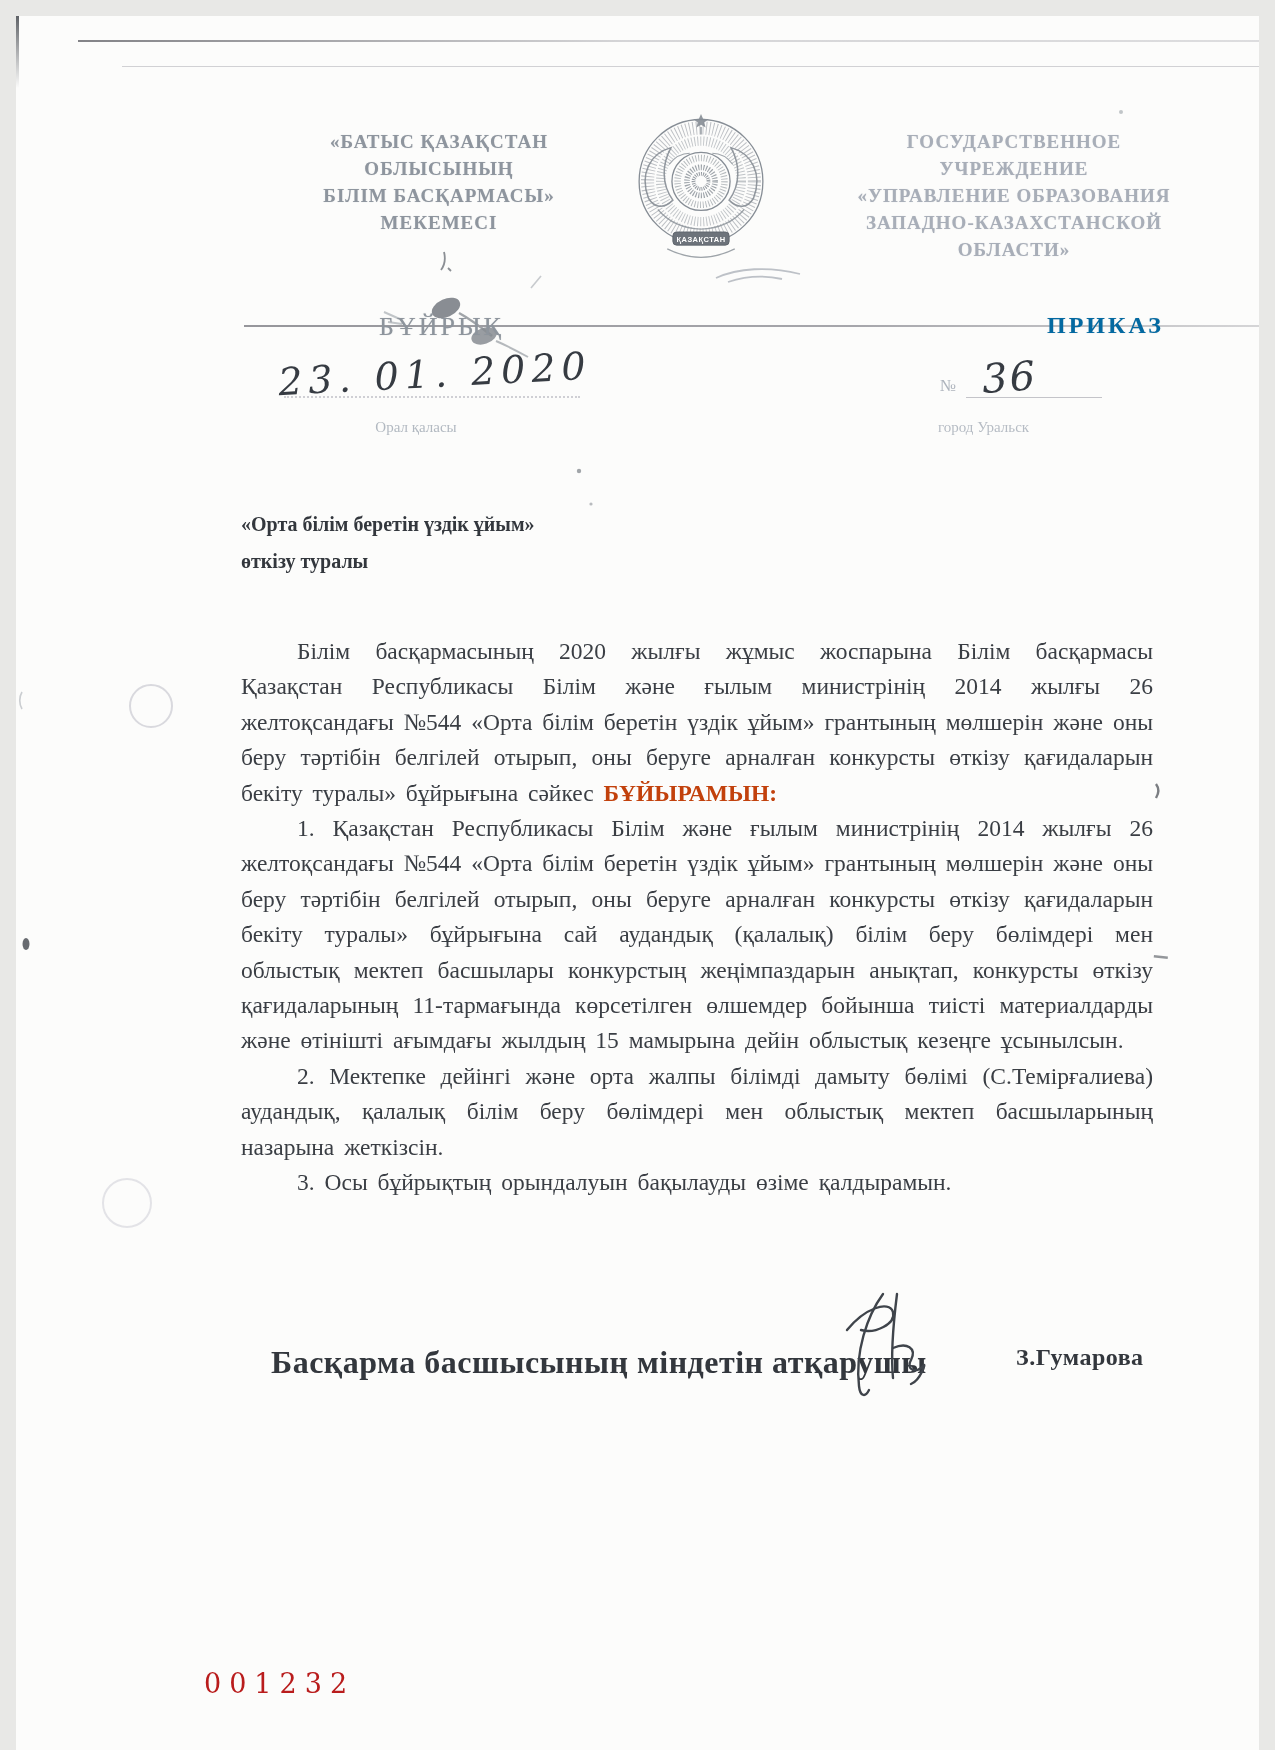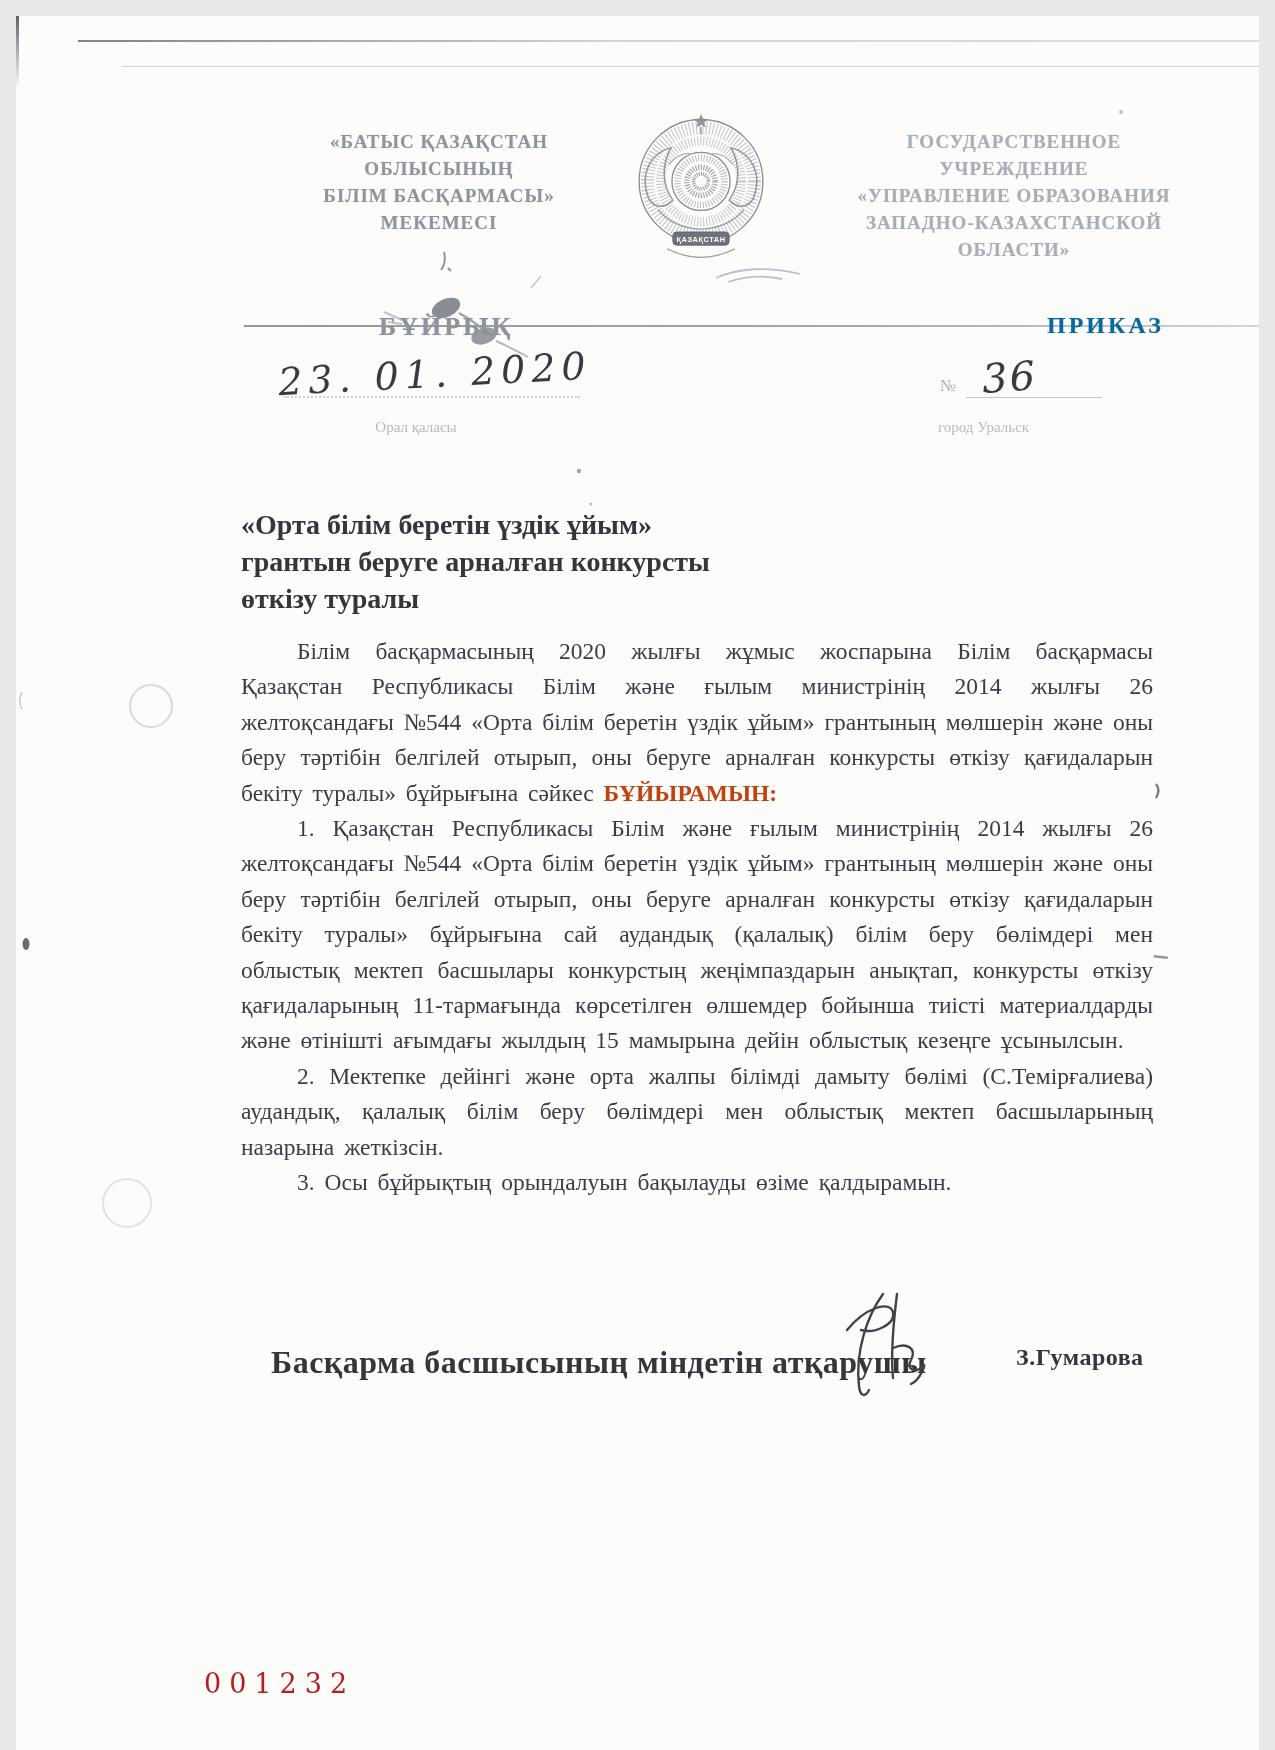--- a/index.html
+++ b/index.html
@@ -21,33 +21,33 @@
   .hp1{left:113px;top:668px;width:40px;height:40px;border-color:#d9d9de;}
   .hp2{left:86px;top:1162px;width:46px;height:46px;border-color:#e3e3e7;}
   .artifact-svg{position:absolute;left:0;top:0;pointer-events:none;}
   
   .org{position:absolute;text-align:center;font-weight:bold;font-size:19px;line-height:27px;letter-spacing:1px;}
   .org-left{left:248px;top:112px;width:350px;color:#8e959e;text-shadow:0 0 1px rgba(142,149,158,.4);}
   .org-right{left:828px;top:112px;width:340px;color:#a8aeb8;text-shadow:0 0 1px rgba(168,174,184,.45);}
   .emblem{position:absolute;left:610px;top:96px;width:150px;height:150px;}
   .rule{position:absolute;left:228px;top:309px;width:1017px;height:2px;
     background:linear-gradient(to right,#96969b,#a6a6ab 60%,rgba(166,166,171,.45));}
-  .kk-order-title{position:absolute;left:363px;top:296px;font-weight:bold;font-size:26px;letter-spacing:3px;color:#8d949c;text-shadow:0 0 1px rgba(141,148,156,.5);}
+  .kk-order-title{position:absolute;left:363px;top:296px;font-weight:normal;font-size:26px;letter-spacing:3px;color:#8d949c;text-shadow:0 0 1px rgba(141,148,156,.5);}
   .ru-order-title{position:absolute;left:1031px;top:296px;font-weight:bold;font-size:24px;letter-spacing:3px;color:#0369a1;text-shadow:0 0 1px rgba(170,176,185,.5);}
   
   .hand{font-family:"DejaVu Serif", serif;font-style:italic;color:#363b42;}
   .date-script{position:absolute;left:262px;top:336px;font-size:38px;letter-spacing:6px;transform:rotate(-3deg);}
   .date-dotline{position:absolute;left:268px;top:380px;width:296px;border-bottom:2px dotted #cfcfd4;}
   .place-kk{position:absolute;left:300px;top:403px;width:200px;text-align:center;font-size:15px;color:#b2b9c1;}
   .num-sign{position:absolute;left:924px;top:360px;font-size:17px;color:#aeb4bd;}
   .num-script{position:absolute;left:966px;top:338px;font-size:40px;letter-spacing:2px;transform:rotate(-4deg);}
   .num-line{position:absolute;left:950px;top:381px;width:136px;border-bottom:1px solid #c4c4c9;}
   .place-ru{position:absolute;left:922px;top:403px;width:160px;text-align:left;font-size:15px;color:#b6bcc4;}
   
-  .subject{position:absolute;left:225px;top:490px;font-weight:bold;font-size:28px;line-height:37px;color:#33373d;}
+  .subject{position:absolute;left:225px;top:490px;font-weight:bold;font-size:20px;line-height:37px;color:#33373d;}
   .body-text{position:absolute;left:225px;top:618px;width:912px;font-size:23.5px;line-height:35.4px;
     text-align:justify;word-spacing:4px;color:#3a3e44;}
   .body-text p{margin:0;text-indent:56px;}
   .body-text b{color:#c2410c;}
   
   .sig-label{position:absolute;left:255px;top:1328px;font-weight:bold;font-size:32px;letter-spacing:.5px;color:#33373d;}
   .sig-scribble{position:absolute;left:815px;top:1270px;width:110px;height:128px;}
   .sig-name{position:absolute;left:1000px;top:1328px;font-weight:bold;font-size:24px;letter-spacing:.5px;color:#33373d;}
   
   .reg-number{position:absolute;left:188px;top:1652px;font-family:"DejaVu Serif", serif;font-size:27px;letter-spacing:8px;color:#b91c1c;}
@@ -134,21 +134,20 @@
   <div class="date-dotline"></div>
   <div class="place-kk">Орал қаласы</div>
 
   <div class="num-sign">№</div>
   <div class="hand num-script">36</div>
   <div class="num-line"></div>
   <div class="place-ru">город Уральск</div>
 
   <div class="subject">
     <div>«Орта білім беретін үздік ұйым»</div>
-    <div>грантын беруге арналған конкурсты</div>
     <div>өткізу туралы</div>
   </div>
 
   <div class="body-text">
     <p><span>Білім басқармасының 2020 жылғы жұмыс жоспарына Білім басқармасы Қазақстан Республикасы Білім және ғылым министрінің 2014 жылғы 26 желтоқсандағы №544 «Орта білім беретін үздік ұйым» грантының мөлшерін және оны беру тәртібін белгілей отырып, оны беруге арналған конкурсты өткізу қағидаларын бекіту туралы» бұйрығына сәйкес </span><b>БҰЙЫРАМЫН:</b></p>
     <p>1. Қазақстан Республикасы Білім және ғылым министрінің 2014 жылғы 26 желтоқсандағы №544 «Орта білім беретін үздік ұйым» грантының мөлшерін және оны беру тәртібін белгілей отырып, оны беруге арналған конкурсты өткізу қағидаларын бекіту туралы» бұйрығына сай аудандық (қалалық) білім беру бөлімдері мен облыстық мектеп басшылары конкурстың жеңімпаздарын анықтап, конкурсты өткізу қағидаларының 11-тармағында көрсетілген өлшемдер бойынша тиісті материалдарды және өтінішті ағымдағы жылдың 15 мамырына дейін облыстық кезеңге ұсынылсын.</p>
     <p>2. Мектепке дейінгі және орта жалпы білімді дамыту бөлімі (С.Темірғалиева) аудандық, қалалық білім беру бөлімдері мен облыстық мектеп басшыларының назарына жеткізсін.</p>
     <p>3. Осы бұйрықтың орындалуын бақылауды өзіме қалдырамын.</p>
   </div>
 

